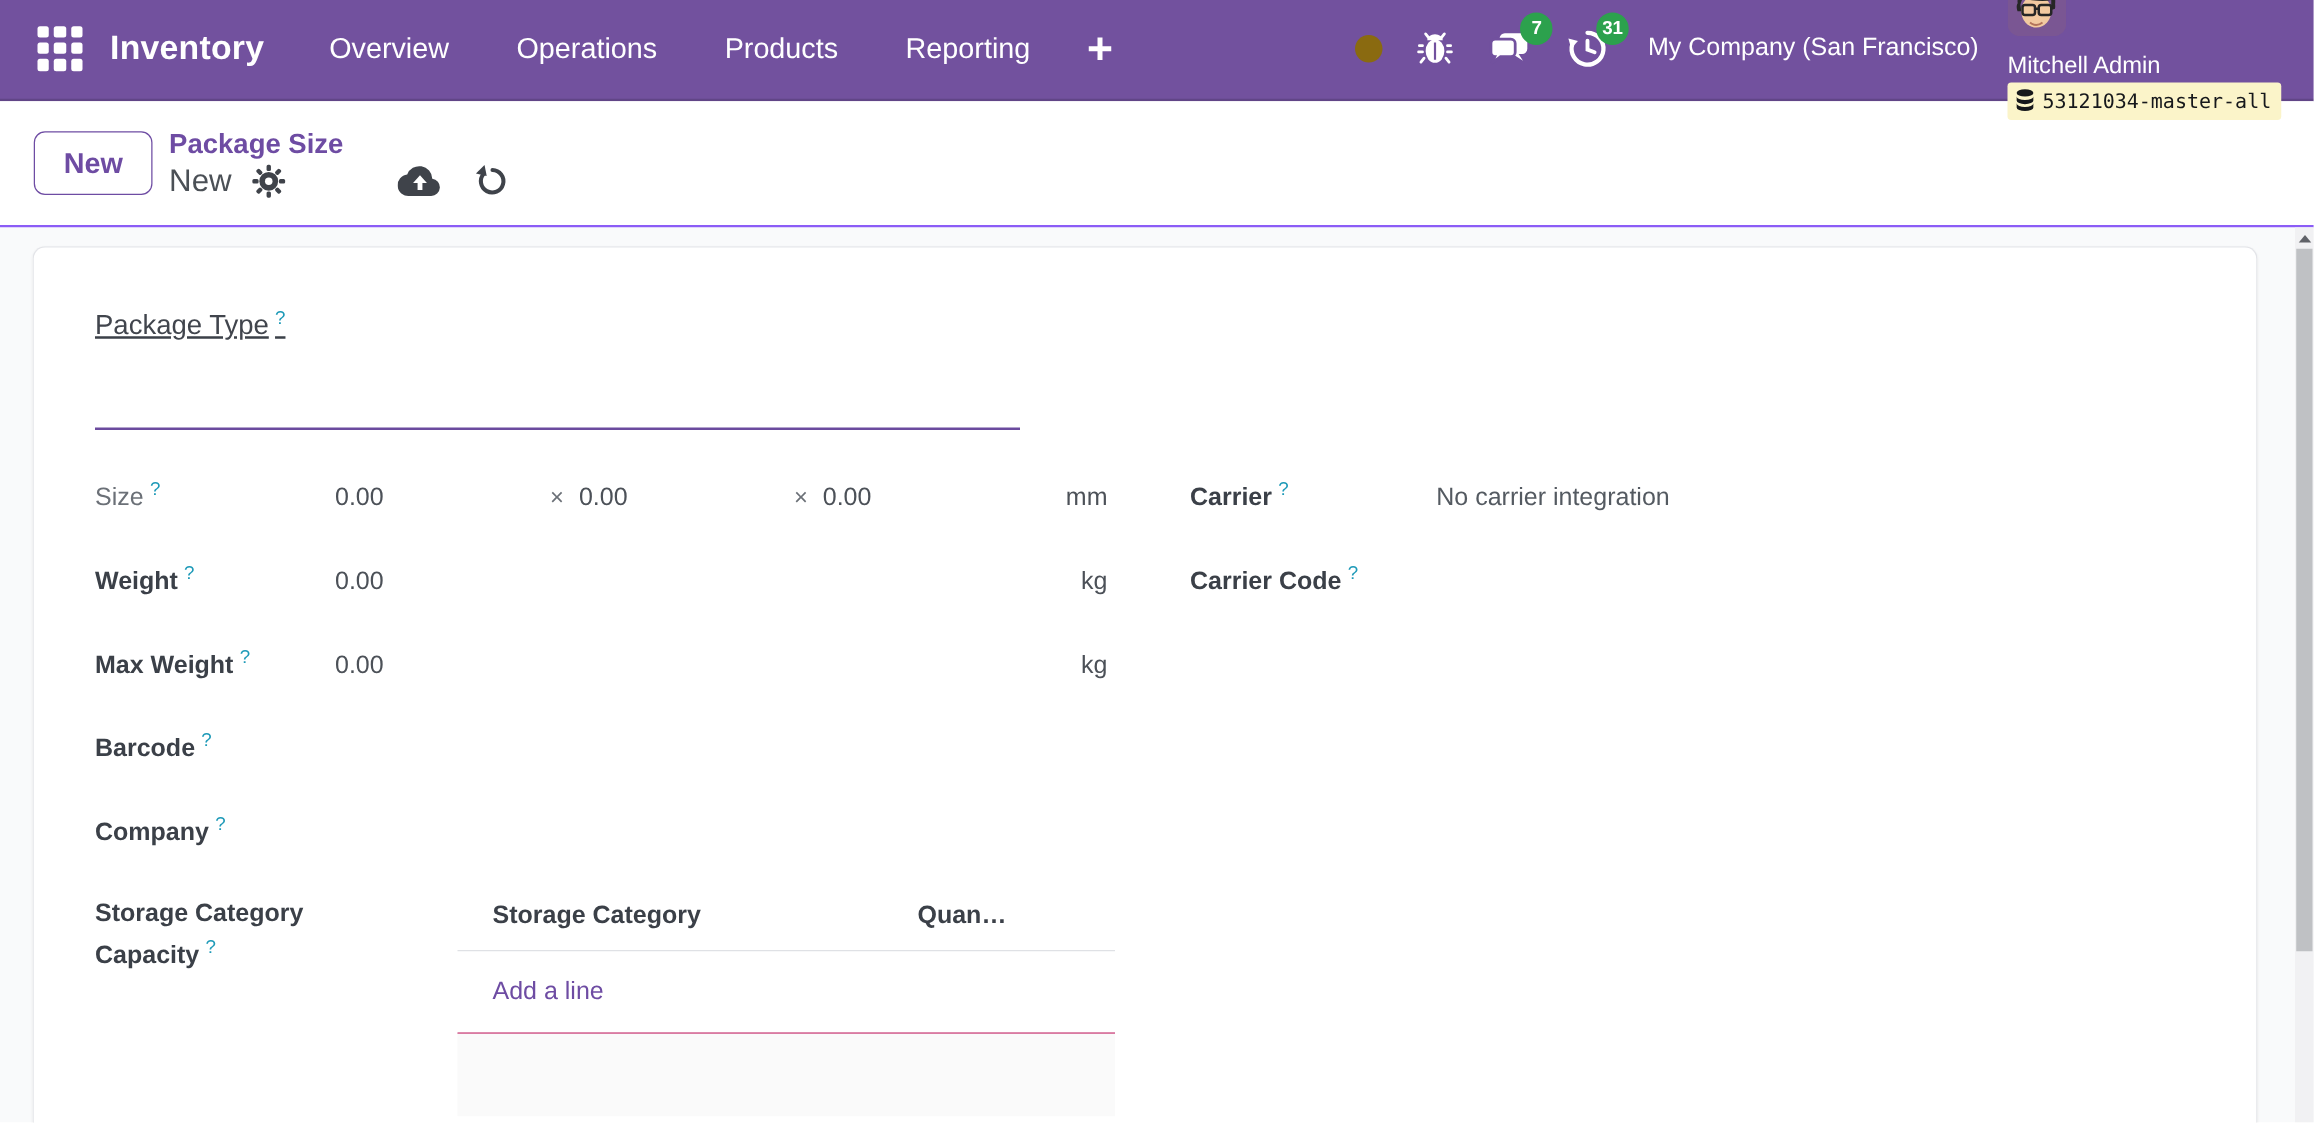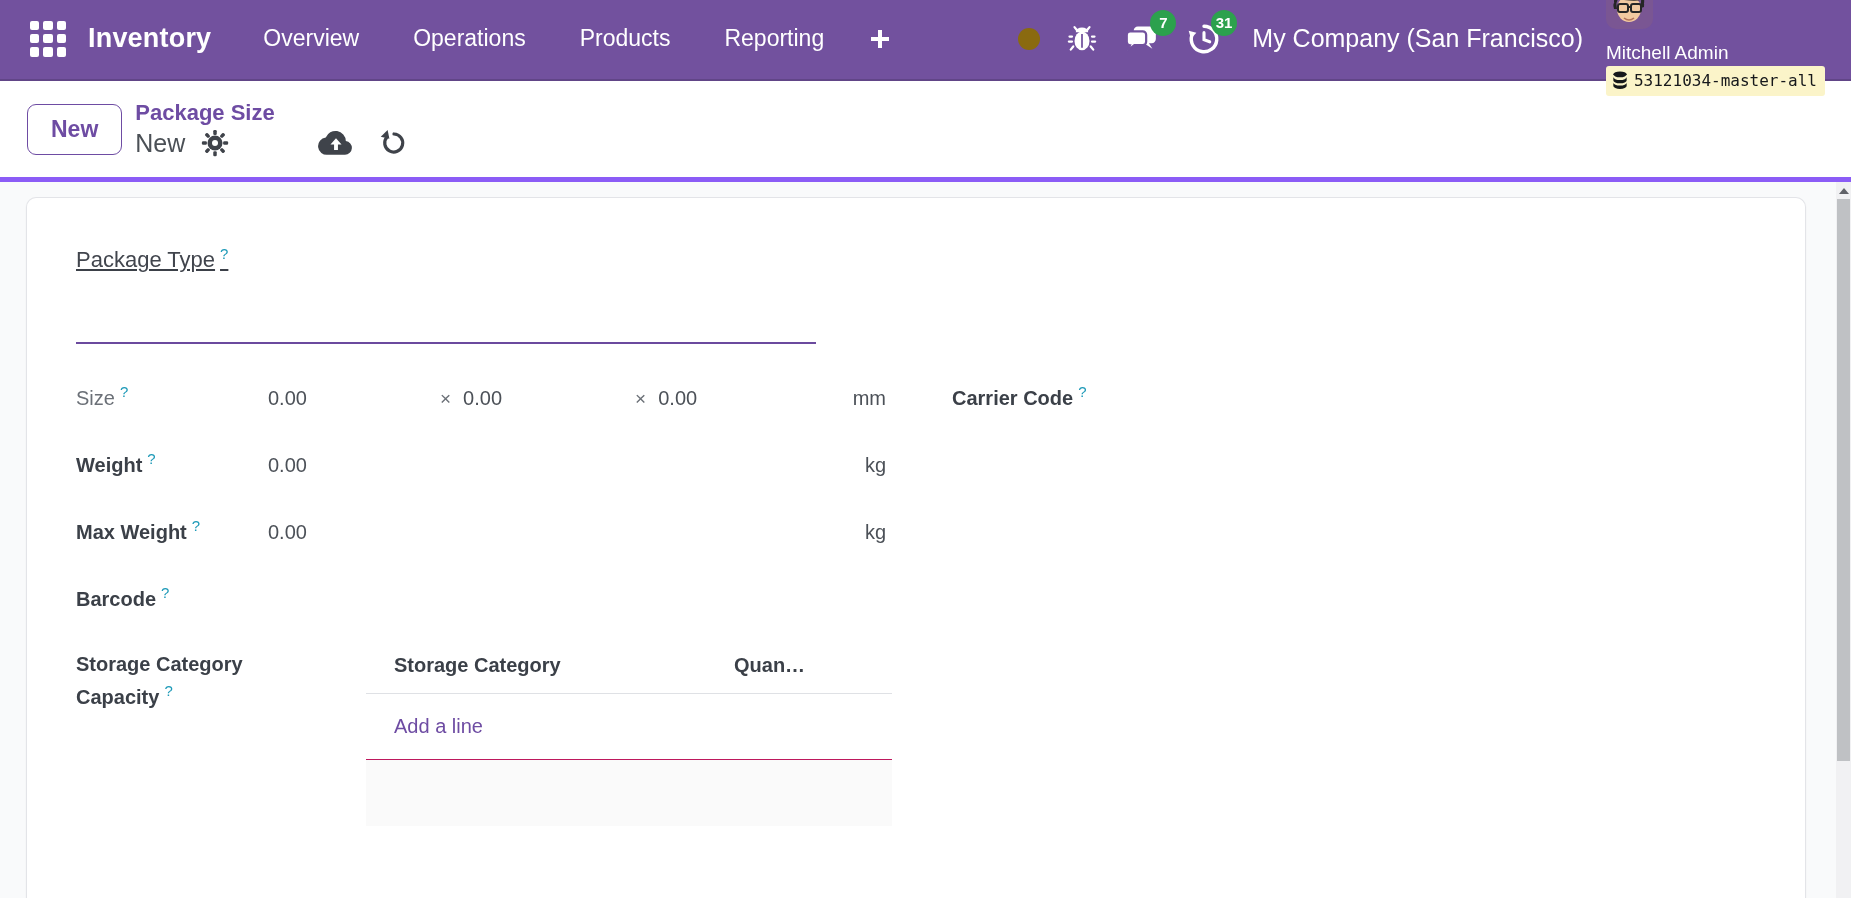--- a/index.html
+++ b/index.html
@@ -22,34 +22,34 @@
   .nav-menu .menu-item { cursor:pointer; padding:6px 2px; }
   .plus-btn { margin-left:42px; cursor:pointer; display:flex; align-items:center; }
   .systray { margin-left:auto; display:flex; align-items:center; gap:27px; }
   .tray-icon { position:relative; display:flex; align-items:center; cursor:pointer; }
   .activity-dot { width:22px; height:22px; border-radius:50%; background:#8A6A10; }
   .badge {
     position:absolute; top:-12px; right:-16px; min-width:26px; height:26px; padding:0 5px;
     background:#2CA14D; border-radius:13px; color:#fff; font-size:15px; font-weight:700;
     display:flex; align-items:center; justify-content:center;
   }
-  .company-name { font-size:25px; margin-left:4px; cursor:pointer; white-space:nowrap; }
+  .company-name { font-size:20px; margin-left:4px; cursor:pointer; white-space:nowrap; }
   .user-zone { display:flex; align-items:flex-start; gap:13px; margin-left:-4px; cursor:pointer;flex-direction:column; }
   .avatar { width:47px; height:47px; border-radius:10px; overflow:hidden; flex:0 0 auto; }
   .user-col { display:flex; flex-direction:column; align-items:flex-start; }
   .user-name { font-size:19px; color:#fff; line-height:22px; }
   .db-badge {
     margin-top:2px; background:#FBF4C9; color:#16181b; border-radius:3px;
     font-family:"DejaVu Sans Mono", monospace; font-size:16px; line-height:30px;
     padding:0 8px 0 6px; display:flex; align-items:center; gap:6px; white-space:nowrap;
   }
 
   
   .control-panel {
-    height:101px; background:#fff; border-bottom:5px solid #8b5cf6;
+    height:101px; background:#fff; border-bottom:2px solid #8b5cf6;
     display:flex; align-items:center; padding-left:27px;
   }
   .new-btn {
     border:1px solid #6E4CA3; color:#6E4CA3; background:#fff; border-radius:9px;
     font-size:23px; font-weight:600; padding:11px 23px; cursor:pointer;
     font-family:"Liberation Sans", sans-serif;
   }
   .crumbs { margin-left:13px; display:flex; flex-direction:column; justify-content:center; }
   .crumb-parent { color:#6E4CA3; font-size:22px; font-weight:600; line-height:26px; cursor:pointer; }
   .crumb-line2 { display:flex; align-items:center; margin-top:2px; }
@@ -293,20 +293,28 @@
 
         <div class="frow">
           <span class="flabel">
             <span>Barcode</span><sup class="help">?</sup>
           </span>
           <span class="fvals">
             <input class="ghost-input" value="" style="">
           </span>
         </div>
 
+        <div class="frow">
+          <span class="flabel">
+            <span>Company</span><sup class="help">?</sup>
+          </span>
+          <span class="fvals">
+            <input class="ghost-input" value="" style="">
+          </span>
+        </div>
 
         <div class="storage-row">
           <div class="storage-label">
             <span>Storage Category</span><br>
             <span>Capacity</span><sup class="help">?</sup>
           </div>
           <div class="cap-table">
             <div class="cap-head">
               <span class="cap-th1">Storage Category</span>
               <span class="cap-th2">Quan…</span>
@@ -315,20 +323,26 @@
               <span class="add-line-link">Add a line</span>
             </div>
             <div class="cap-footer"></div>
           </div>
         </div>
       </div>
 
       <div class="col-right">
         <div class="frow">
           <span class="rlabel">
+            <span>Carrier</span><sup class="help">?</sup>
+          </span>
+          <span class="rvalue">No carrier integration</span>
+        </div>
+        <div class="frow">
+          <span class="rlabel">
             <span>Carrier Code</span><sup class="help">?</sup>
           </span>
           <input class="ghost-input" value="" style="">
         </div>
       </div>
     </div>
 
   </div>
 </div>
 

